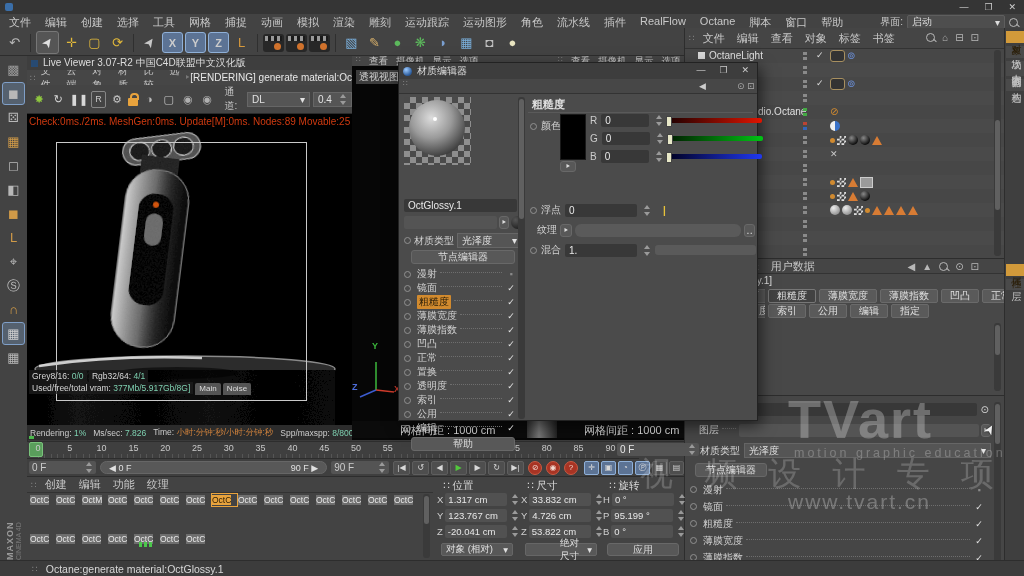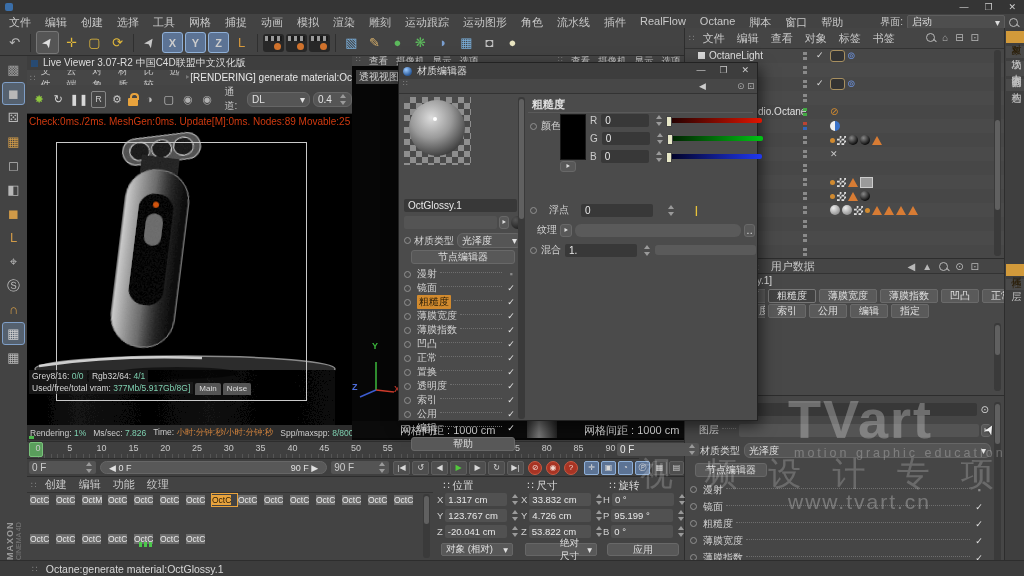--- a/index.html
+++ b/index.html
@@ -42,21 +42,21 @@
   .lv-sq{width:7px;height:7px;background:#274a72;}
   .lv-menu{height:15px;display:flex;align-items:center;gap:0;font-size:10px;color:#c6c6c6;background:#464646;overflow:hidden;}
   .lv-menu .mitem{padding:0 5px;}
   .lv-render-status{color:#e8e8e8;white-space:nowrap;}
   .lv-tools{height:29px;display:flex;align-items:center;gap:3px;padding-left:4px;background:#444;border-bottom:1px solid #2a2a2a;box-sizing:border-box;}
   .lvico{width:19px;height:19px;display:flex;align-items:center;justify-content:center;font-size:11px;border-radius:3px;color:#c8c8c8;}
   .lvico.box{border:1px solid #888;width:15px;height:15px;border-radius:2px;font-size:9px;}
   .lock{width:12px;height:8px;background:#e8a33d;border-radius:1px;position:relative;margin-top:6px;}
   .lock::before{content:"";position:absolute;left:2px;top:-5px;width:5px;height:5px;border:2px solid #e8a33d;border-bottom:none;border-radius:4px 4px 0 0;}
   .lv-ch-label{font-size:10px;color:#c8c8c8;margin-left:6px;}
-  .dd-s{background:#555;border:1px solid #666;border-radius:6px;height:13px;display:flex;align-items:center;justify-content:space-between;padding:0 4px;color:#e2e2e2;font-size:10px;}
+  .dd-s{background:#555;border:1px solid #666;border-radius:0;height:13px;display:flex;align-items:center;justify-content:space-between;padding:0 4px;color:#e2e2e2;font-size:10px;}
   .lv-img{position:relative;height:311px;background:#000;overflow:hidden;}
   .lv-check{position:absolute;left:2px;top:2px;font-size:10px;color:#cf3a10;white-space:nowrap;}
   .rframe{position:absolute;left:29px;top:28px;width:249px;height:257px;border:1px solid #c9c9c9;}
   .gpu{position:absolute;left:2px;top:256px;font-size:8.5px;color:#d8d8d8;line-height:12px;}
   .gpu .chip{background:rgba(30,30,30,.75);padding:0 3px;display:inline-block;margin-bottom:0;}
   .teal{color:#7ed0b0;}
   .warnv{color:#d0823c;}
   .gtab{display:inline-block;background:#555;color:#ddd;font-size:8px;padding:0 4px;border-radius:2px 2px 0 0;margin-left:2px;}
   .lv-footer{height:15px;background:#2c2c2c;display:flex;align-items:center;gap:7px;font-size:8.5px;padding-left:3px;white-space:nowrap;overflow:hidden;}
   .lv-prog{position:absolute;left:2px;top:380px;width:5px;height:3px;background:#4cb84c;}
@@ -1053,21 +1053,21 @@
           </div>
           <div class="rgbrow" style="top: 57px;">
             <span>B</span>
             <span class="valbox">0</span>
             <span class="spn"></span>
             <span class="gradbar g-blue">
               <span class="ghandle"></span>
             </span>
           </div>
         </div>
-      <div class="abs flex" style="left:4px;top:110px;gap:12px;font-size:10px;color:#d2d2d2;">
+      <div class="abs flex" style="left:4px;top:110px;gap:4px;font-size:10px;color:#d2d2d2;">
         <span class="rad"></span>
         <span>浮点</span>
         <span class="valbox" style="width:72px;">
             <span>0</span>
           </span>
         <span class="spn"></span>
         <span class="caret" style="margin-left:8px;">|</span>
       </div>
       <div class="abs flex" style="left:11px;top:130px;gap:3px;font-size:10px;color:#d2d2d2;width:218px;">
         <span>纹理</span>

